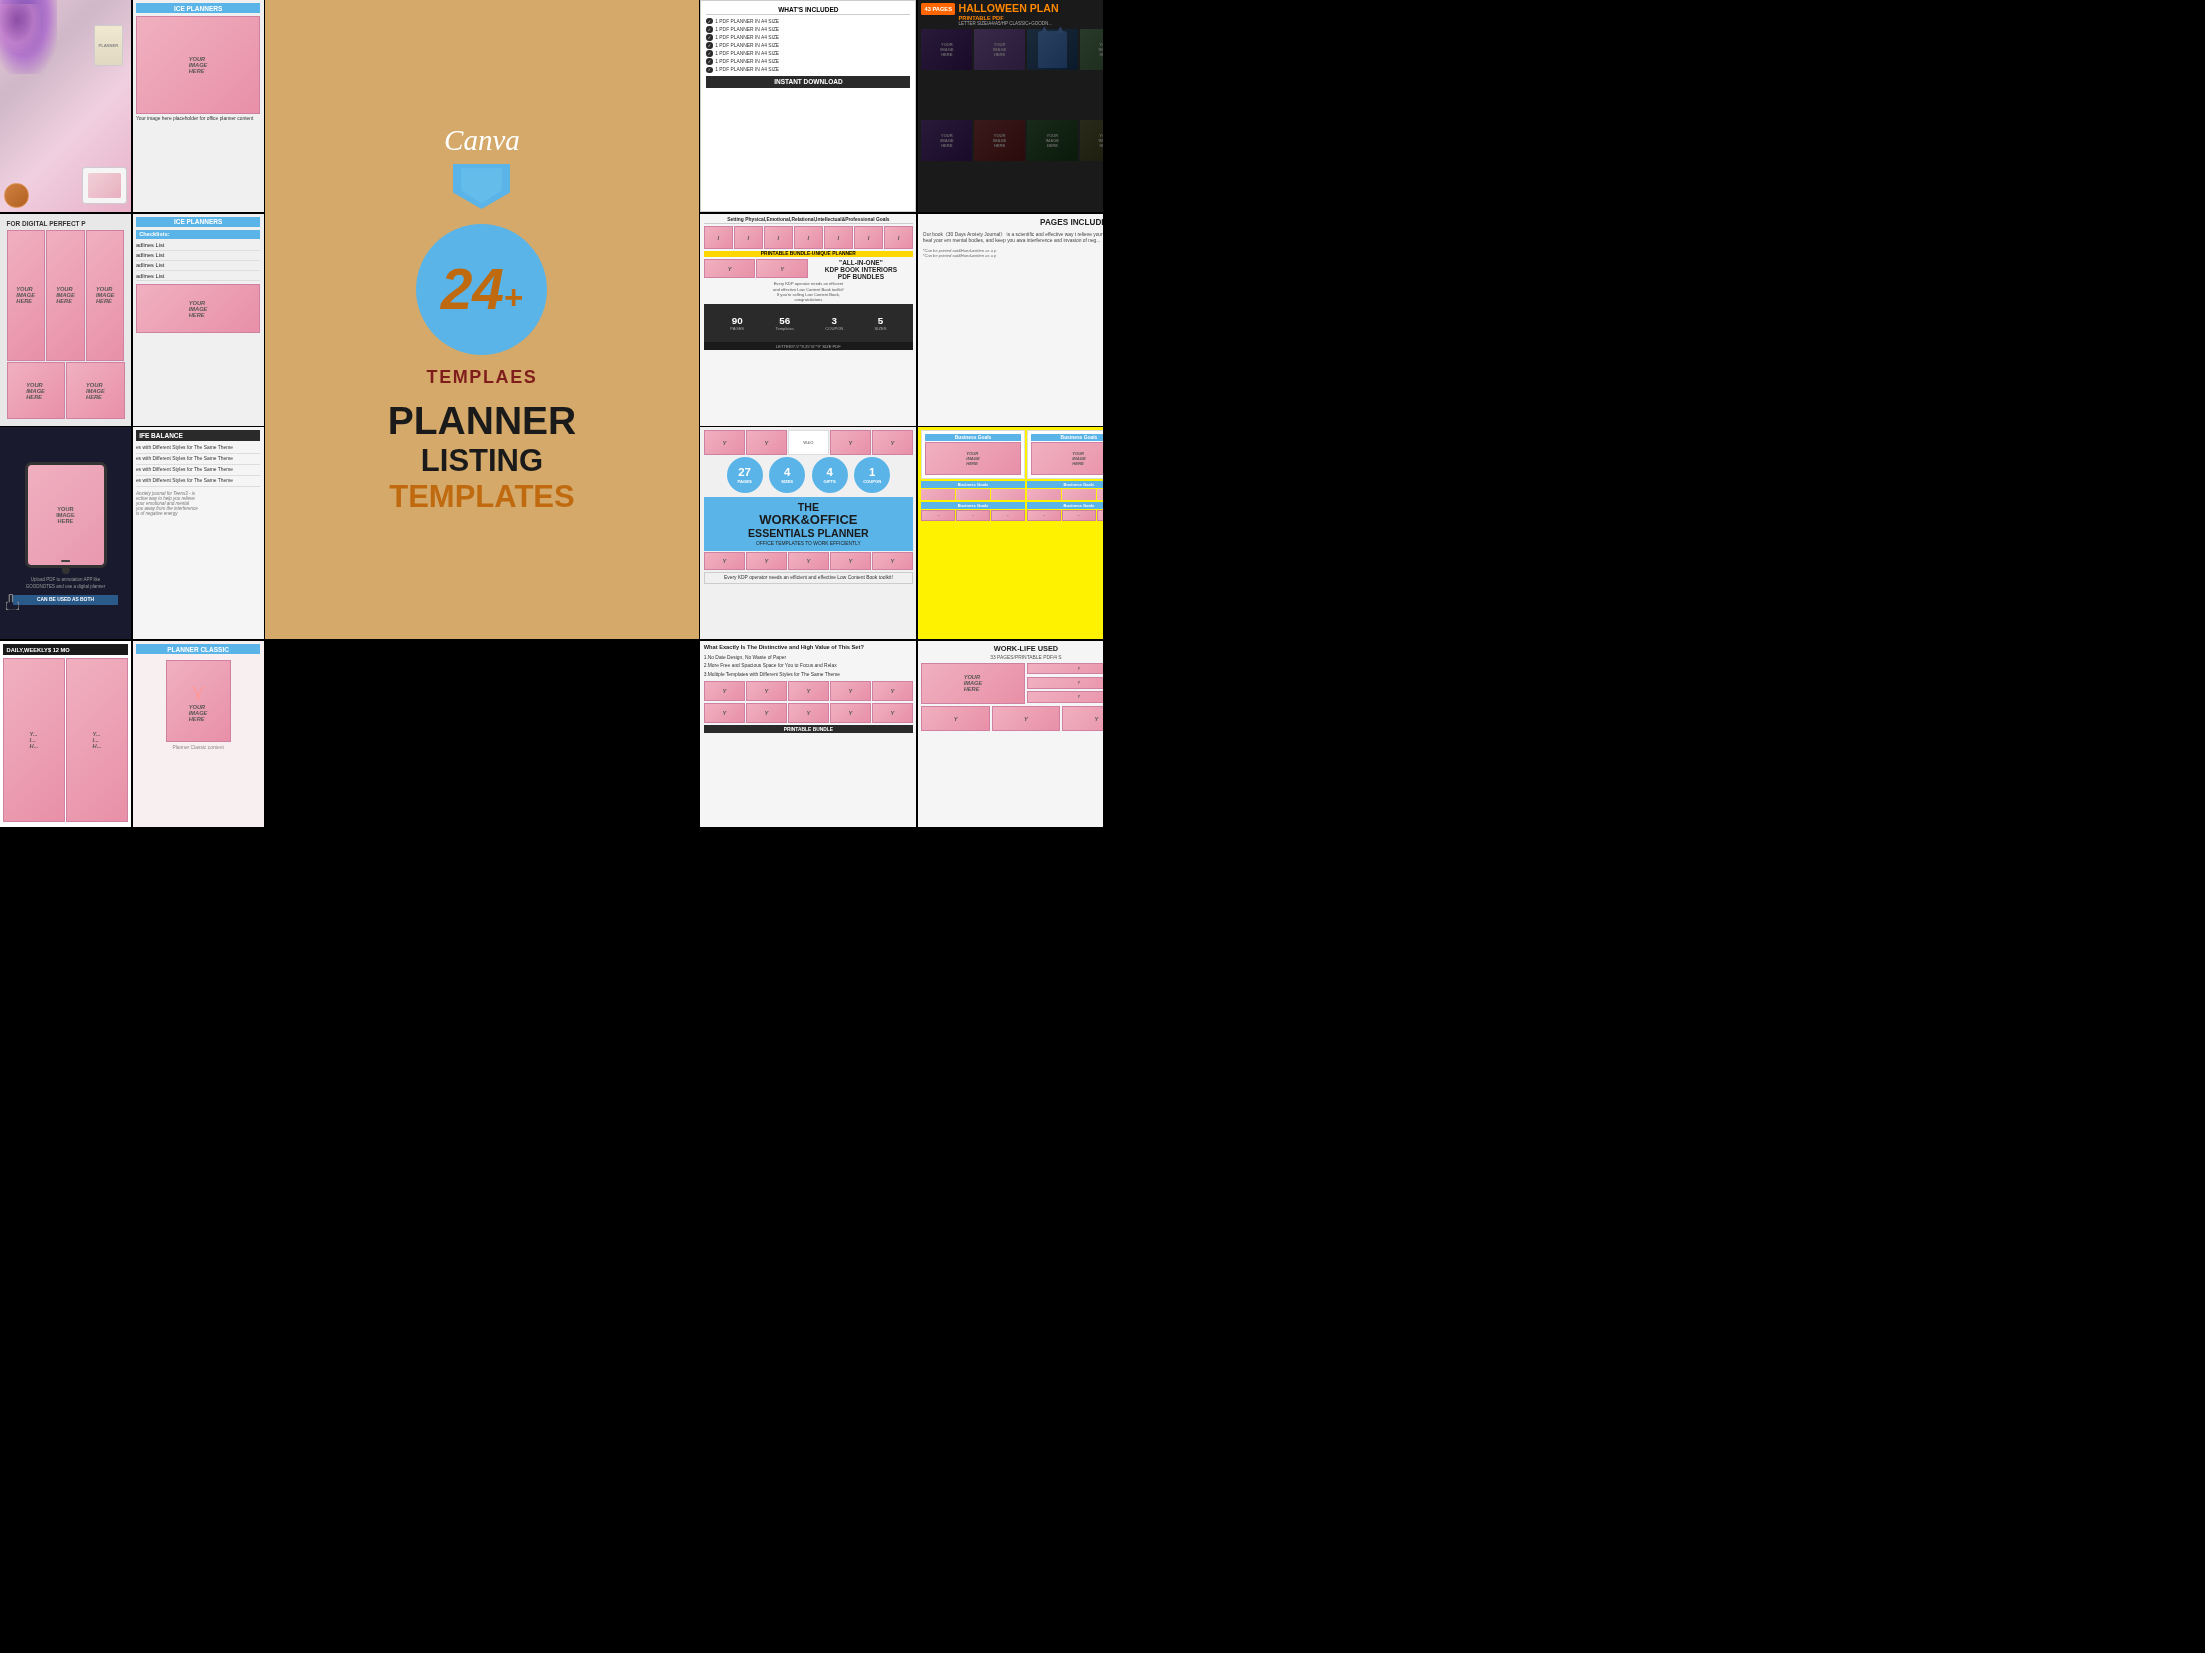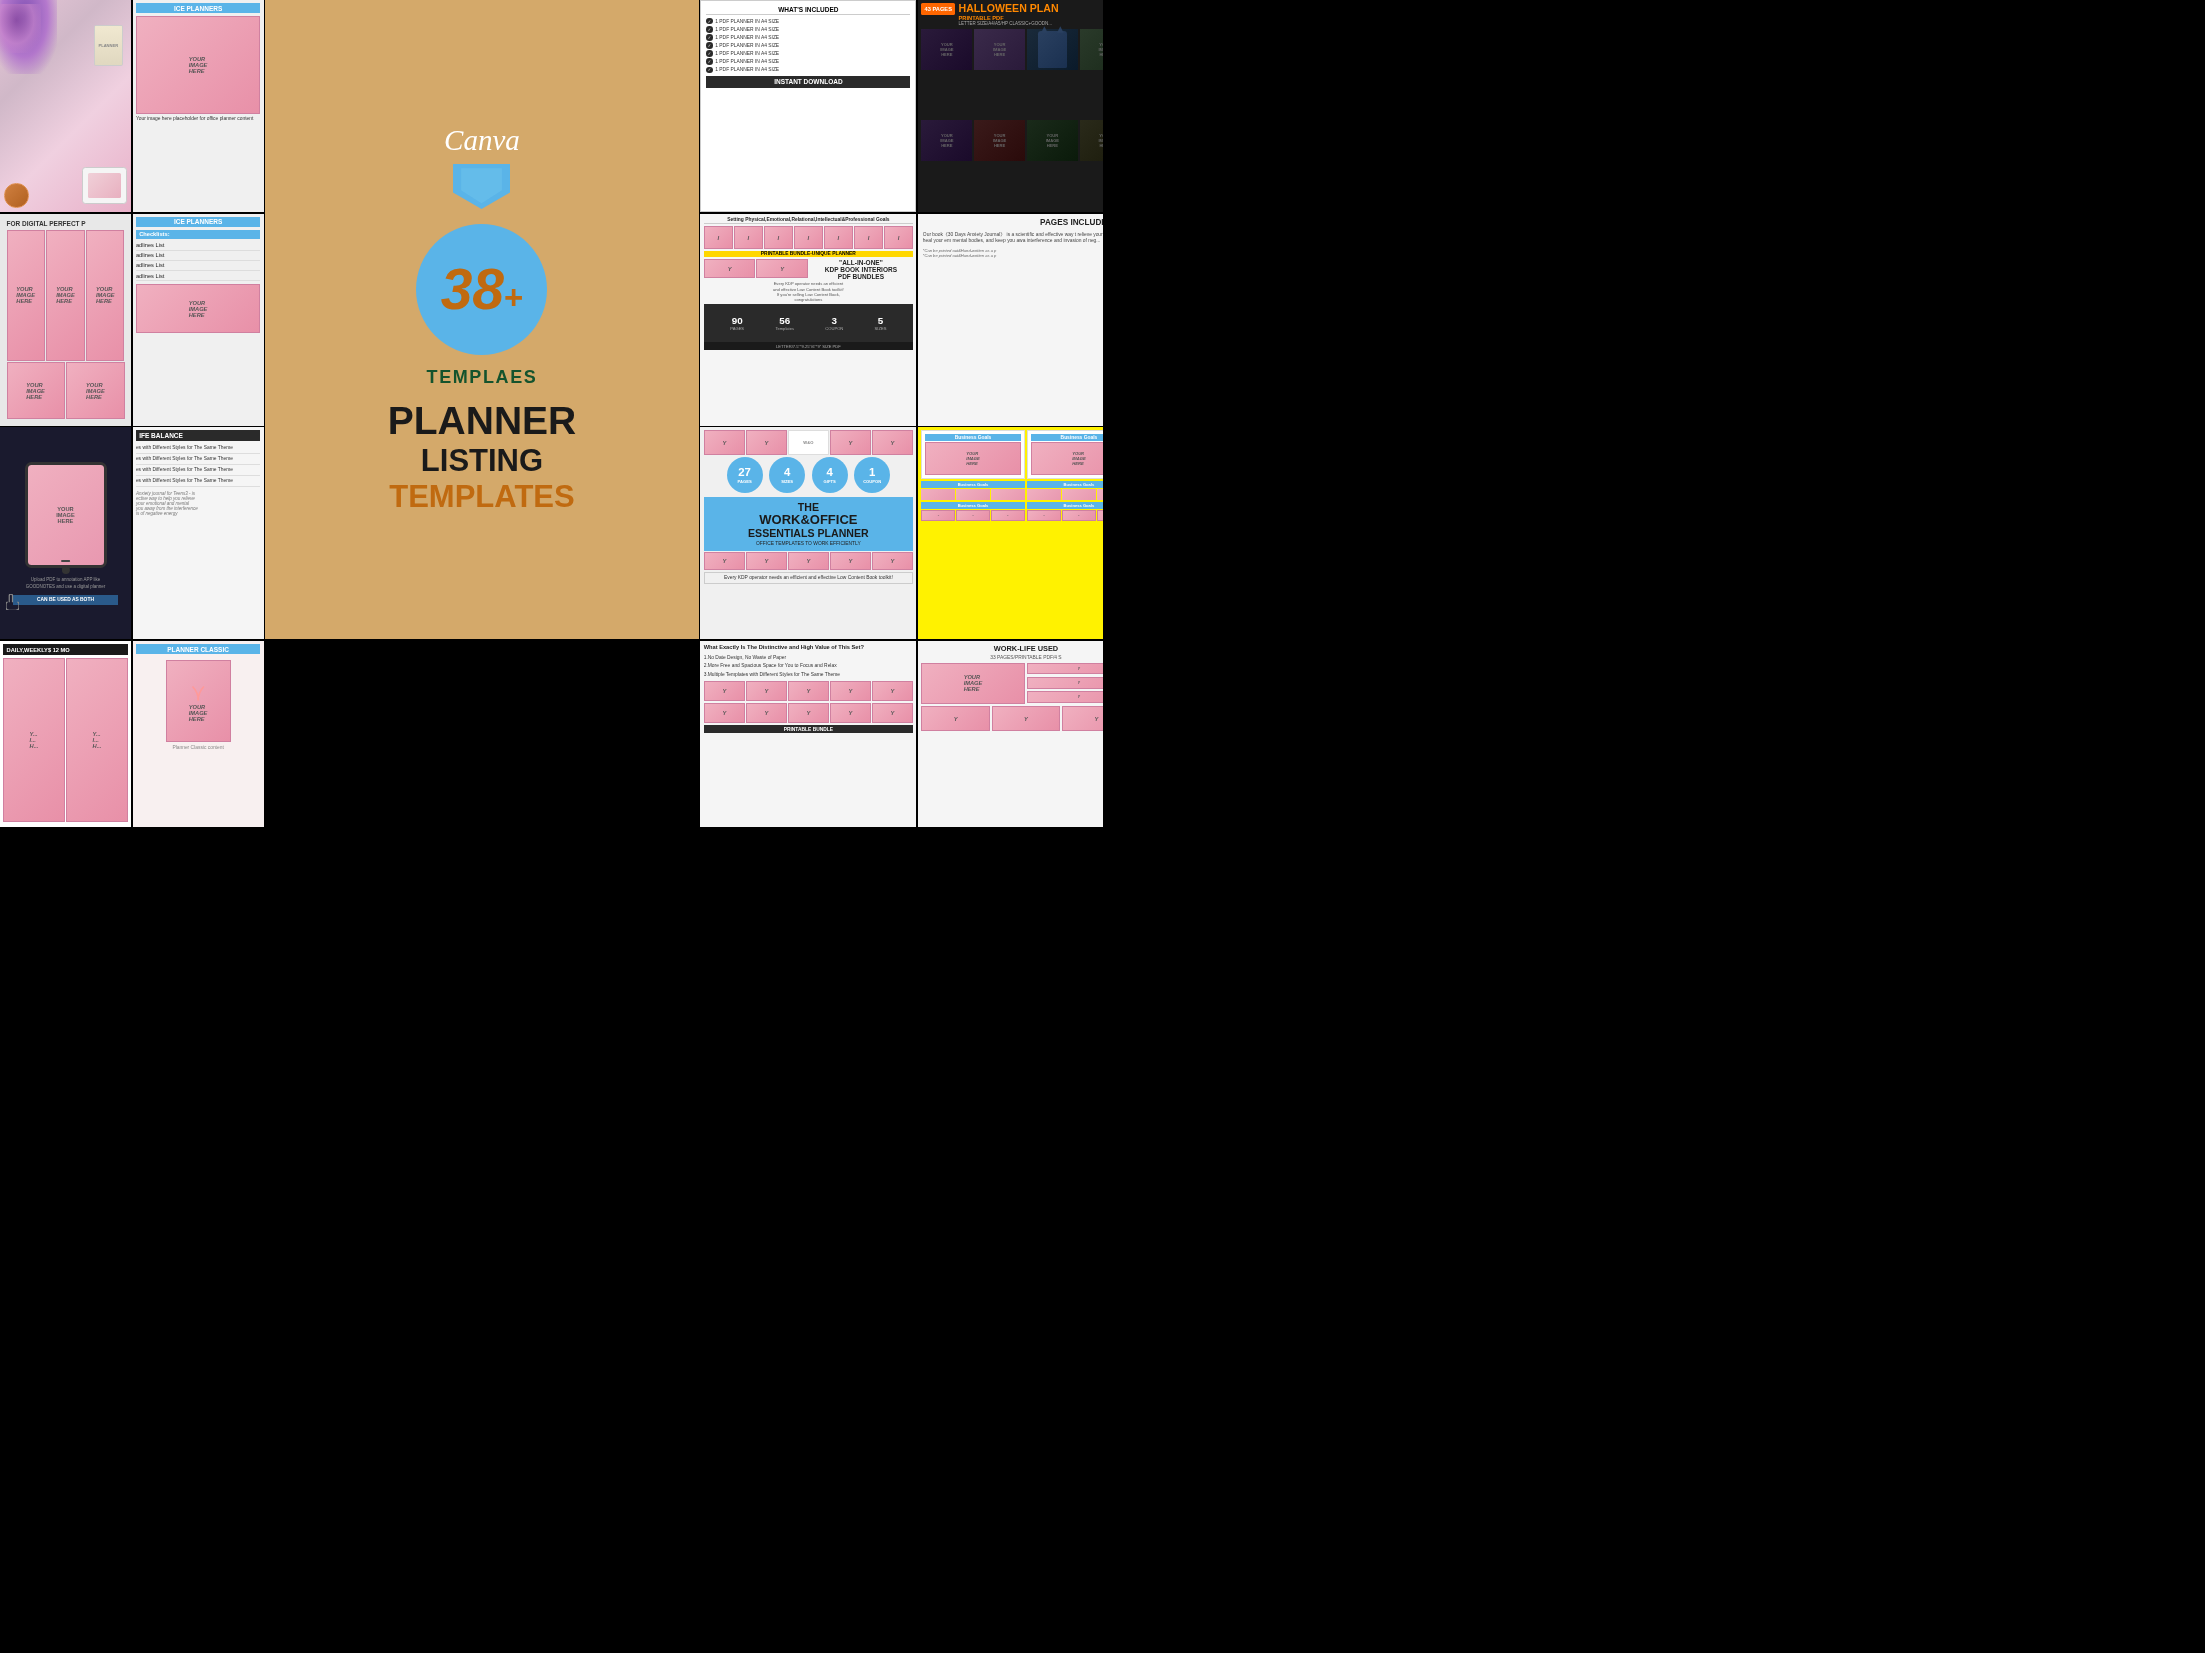--- a/index.html
+++ b/index.html
@@ -116,21 +116,21 @@
     }
     .number-plus {
       font-size: 33px;
       font-weight: 900;
       color: #c06a10;
       line-height: 1;
     }
     .templates-label {
       font-size: 18px;
       font-weight: 900;
-      color: #14532d;
+      color: #7f1d1d;
       letter-spacing: 1.6px;
       margin-top: 3.3px;
     }
     .planner-title {
       font-size: 39px;
       font-weight: 900;
       color: #1a1a1a;
       text-align: center;
       line-height: 1.1;
       margin-top: 12.3px;
@@ -359,21 +359,21 @@
     <div class="canva-logo">Canva</div>
 
     <div style="position:relative;margin-bottom:4.1px;">
       <svg width="57" height="45" viewBox="0 0 70 55">
         <polygon points="0,0 70,0 70,35 35,55 0,35" fill="#5ab4e8"></polygon>
         <polygon points="10,5 60,5 60,32 35,48 10,32" fill="#7ecff0" opacity="0.3"></polygon>
       </svg>
     </div>
     <div class="number-circle">
       <div style="display:flex;align-items:baseline;">
-        <span class="number-big">38</span>
+        <span class="number-big">24</span>
         <span class="number-plus">+</span>
       </div>
     </div>
     <div class="templates-label">TEMPLAES</div>
     <div class="planner-title">PLANNER</div>
     <div class="listing-subtitle">LISTING</div>
     <div class="templates-footer">TEMPLATES</div>
   </div>
 </div>
 

